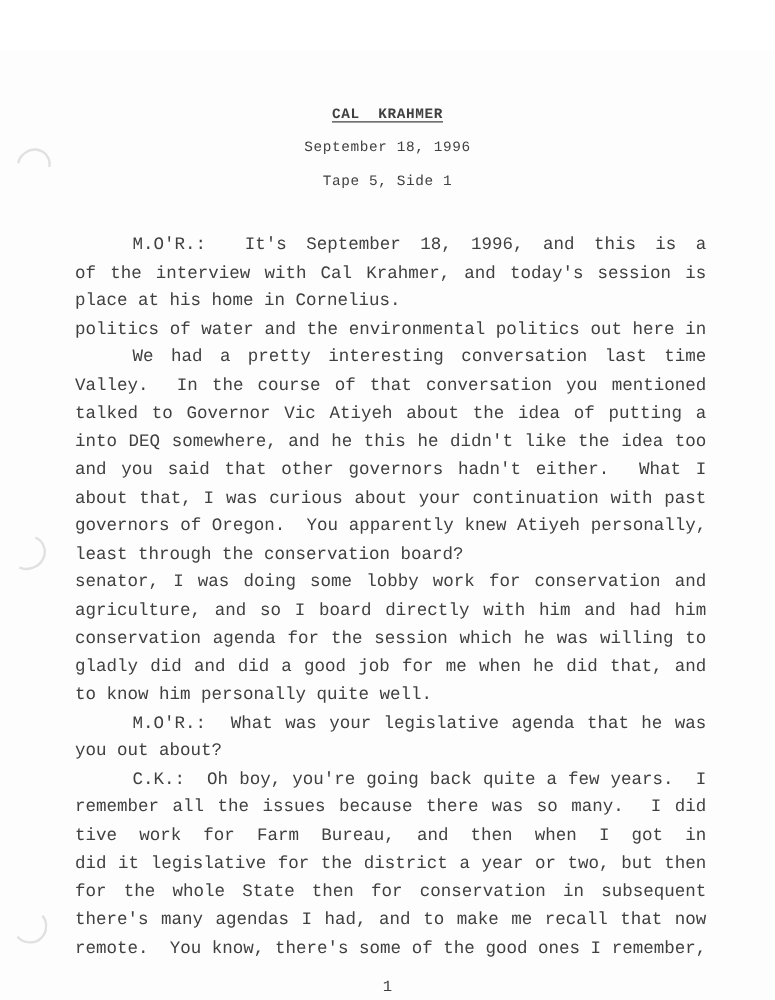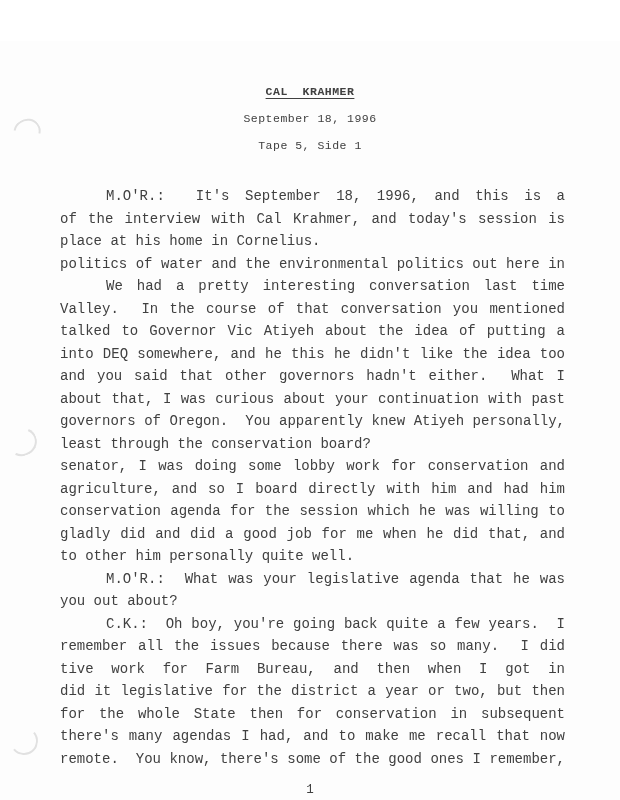--- a/index.html
+++ b/index.html
@@ -116,21 +116,21 @@
       <div class="line">talked to Governor Vic Atiyeh about the idea of putting a farmer</div>
       <div class="line">into DEQ somewhere, and he this he didn't like the idea too much,</div>
       <div class="line">and you said that other governors hadn't either.&nbsp; What I wondered</div>
       <div class="line">about that, I was curious about your continuation with past</div>
       <div class="line">governors of Oregon.&nbsp; You apparently knew Atiyeh personally, or at</div>
       <div class="line last">least through the conservation board?</div>
       <div class="line">senator, I was doing some lobby work for conservation and also for</div>
       <div class="line">agriculture, and so I board directly with him and had him carry my</div>
       <div class="line">conservation agenda for the session which he was willing to do and</div>
       <div class="line">gladly did and did a good job for me when he did that, and so I got</div>
-      <div class="line last">to other him personally quite well.</div>
+      <div class="line last">to know him personally quite well.</div>
       <div class="line indent">M.O'R.:&nbsp; What was your legislative agenda that he was helping</div>
       <div class="line last">you out about?</div>
       <div class="line indent">C.K.:&nbsp; Oh boy, you're going back quite a few years.&nbsp; I can't</div>
       <div class="line">remember all the issues because there was so many.&nbsp; I did legisla-</div>
       <div class="line">tive work for Farm Bureau, and then when I got in conservation, I</div>
       <div class="line">did it legislative for the district a year or two, but then I did</div>
       <div class="line">for the whole State then for conservation in subsequent years.&nbsp; So</div>
       <div class="line">there's many agendas I had, and to make me recall that now is too</div>
       <div class="line">remote.&nbsp; You know, there's some of the good ones I remember, and</div>
     </div>

